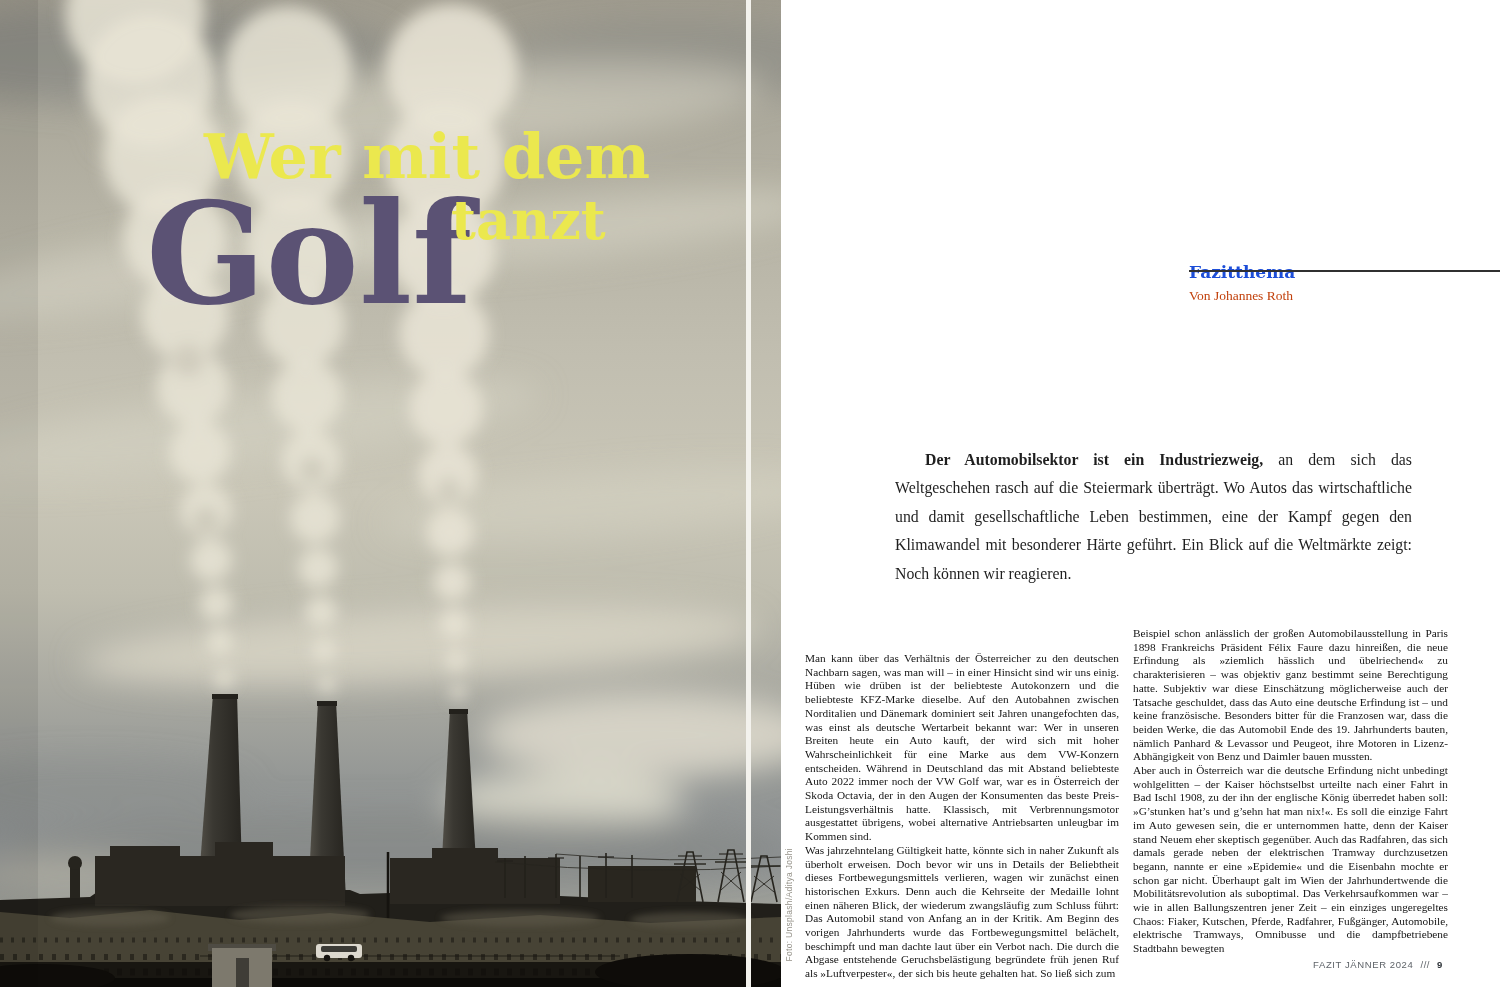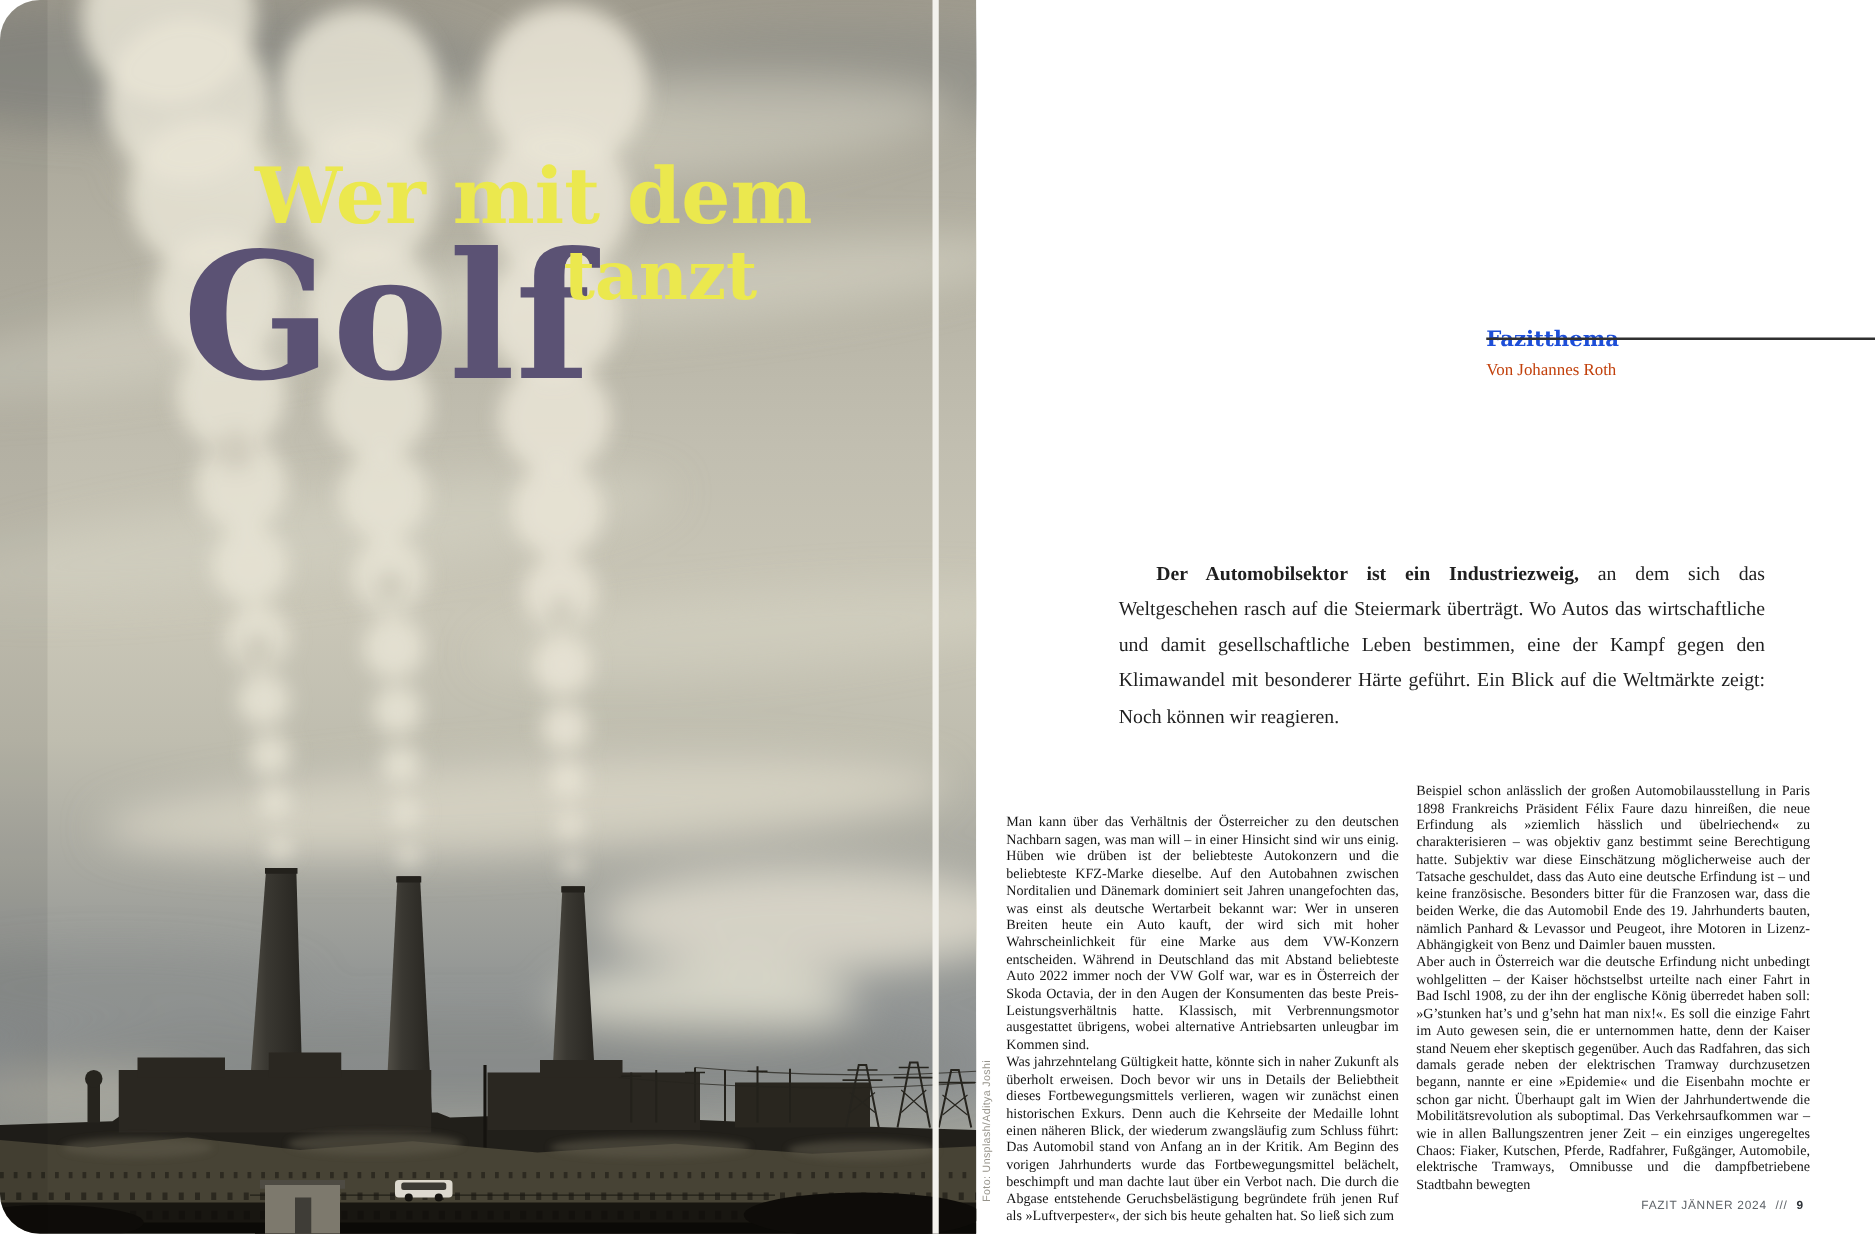--- a/index.html
+++ b/index.html
@@ -1,18 +1,18 @@
 <!DOCTYPE html>
 <html><head>
 <meta charset="utf-8">
 <style>
   html,body { margin:0; padding:0; background:#ffffff; }
   .spread {
     position:relative; width:1500px; height:987px; overflow:hidden;
-    background:#ffffff; font-family:"Liberation Serif", serif;border-radius:32px;
+    background:#ffffff; font-family:"Liberation Serif", serif;
   }
   
   .photo { position:absolute; left:0; top:0; width:781px; height:987px; overflow:hidden; }
   .fold-line { position:absolute; left:746px; top:0; width:5px; height:987px; background:#f3f2ed; }
   
   .hl1    { position:absolute; left:204px; top:126px; font:700 62px/1 "DejaVu Serif", serif; }
   .hlmain { position:absolute; left:146px; top:184px; font:700 140px/1 "DejaVu Serif", serif; }
   .hltail { position:absolute; left:451px; top:193px; font:700 54px/1 "DejaVu Serif", serif; }
   
   .credit {

